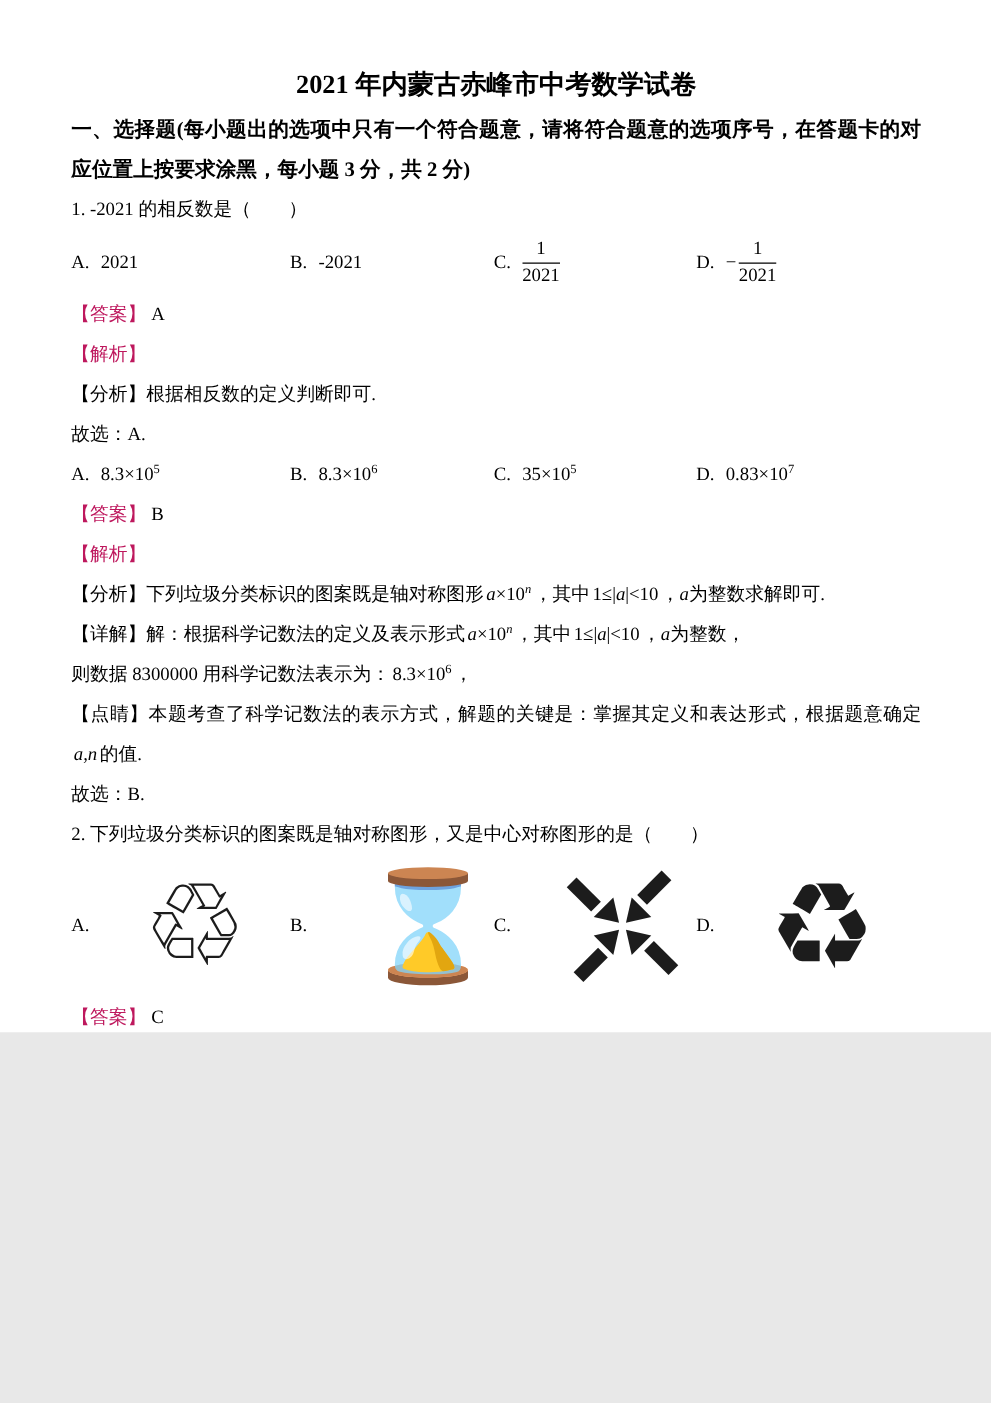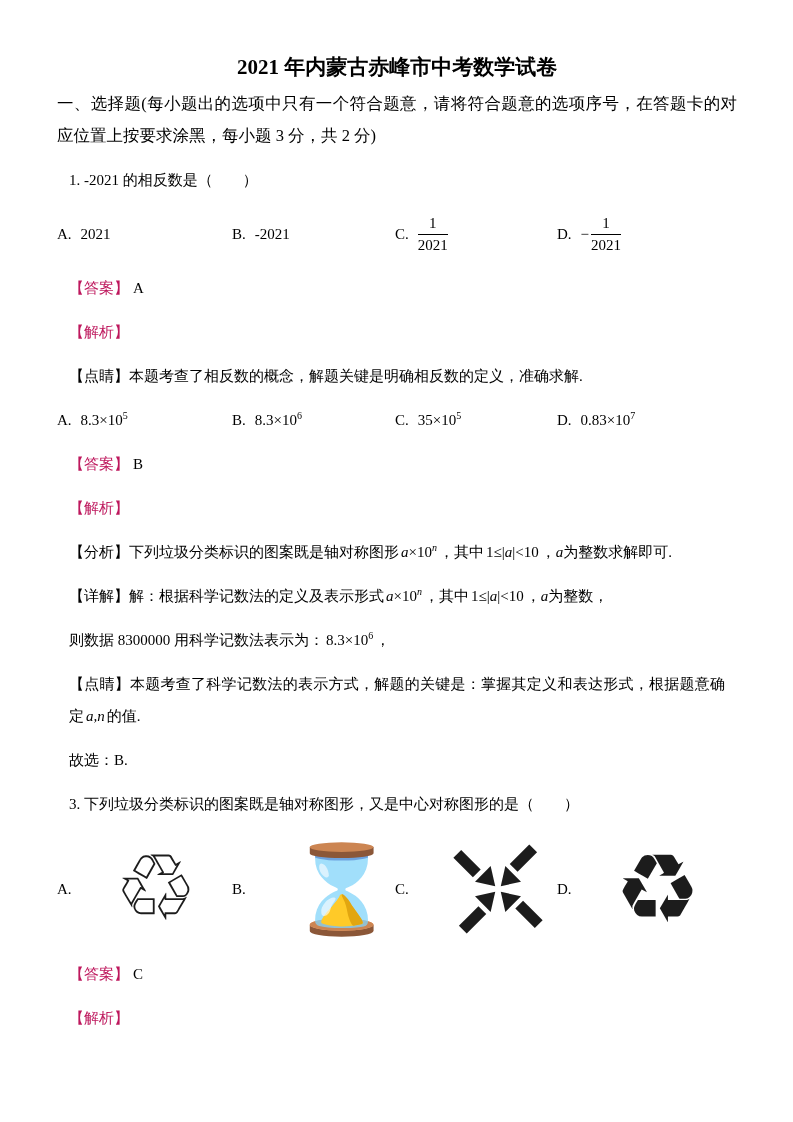--- a/index.html
+++ b/index.html
@@ -1,43 +1,43 @@
 <!DOCTYPE html>
 <html><head>
 <meta charset="utf-8">
 <style>
   * { box-sizing: border-box; }
   html,body { margin:0; padding:0; background:#e8e8e8; }
   .page {
-    width: 793px; height: 1122px;
+    width: 793px; height: 826px;
     margin: 0 auto;
     background: #ffffff;
     color: #000000;
     font-family: "Liberation Serif", serif;
     font-size: 15px;
     overflow: hidden;
     position: relative;
   }
   .content { padding: 52px 56px 0 57px; }
   .doc-title {
     margin: 0 0 6px 0;
     font-size: 21px;
     font-weight: bold;
     text-align: center;
     line-height: 30px;
   }
   .section-heading {
     margin: 0;
-    font-weight: normal;
+    font-weight: bold;
     font-size: 16.5px;
     line-height: 32px;
     text-align: justify;
   }
   p.line {
-    margin: 12px;
+    margin: 0;
     line-height: 32px;
     text-align: justify;
   }
   .blue { color: #be185d; }
   .ans-letter { margin-left: 4px; }
   .opts {
     display: grid;
     grid-template-columns: 175px 163px 162px 1fr;
     align-items: center;
     line-height: 32px;
@@ -102,21 +102,22 @@
         <span class="fsign">−</span>
         <span class="frac">
           <span class="num">1</span>
           <span class="den">2021</span>
         </span>
       </div>
     </div>
 
     <p class="line"><span class="blue">【答案】</span><span class="ans-letter">A</span></p>
     <p class="line"><span class="blue">【解析】</span></p>
-    <p class="line">【点睛】本题考查了相反数的概念，解题关键是明确相反数的定义，准确求解.</p>
+    <p class="line">【分析】根据相反数的定义判断即可.</p>
+    <p class="line">故选：A.</p>
 
 
     <div class="opts">
       <div class="opt">
         <span class="olabel">A.</span>
         <span><span>8.3×10</span><sup>5</sup></span>
       </div>
       <div class="opt">
         <span class="olabel">B.</span>
         <span><span>8.3×10</span><sup>6</sup></span>
@@ -137,21 +138,21 @@
     <p class="line"><span>【分析】下列垃圾分类标识的图案既是轴对称图形</span><span class="math"><i class="mv">a</i><span>×10</span><sup><i class="mv">n</i></sup></span><span>，其中</span><span class="math"><span>1≤|</span><i class="mv">a</i><span>|&lt;10</span></span><span>，</span><i class="mv">a</i><span>为整数求解即可.</span></p>
 
     <p class="line"><span>【详解】解：根据科学记数法的定义及表示形式</span><span class="math"><i class="mv">a</i><span>×10</span><sup><i class="mv">n</i></sup></span><span>，其中</span><span class="math"><span>1≤|</span><i class="mv">a</i><span>|&lt;10</span></span><span>，</span><i class="mv">a</i><span>为整数，</span></p>
 
     <p class="line"><span>则数据 8300000 用科学记数法表示为：</span><span class="math"><span>8.3×10</span><sup>6</sup></span><span>，</span></p>
 
     <p class="line"><span>【点睛】本题考查了科学记数法的表示方式，解题的关键是：掌握其定义和表达形式，根据题意确定</span><span class="math"><i class="mv">a,n</i></span><span>的值.</span></p>
 
     <p class="line">故选：B.</p>
 
-    <p class="line">3. 下列垃圾分类标识的图案既是轴对称图形，又是中心对称图形的是（　　）</p>
+    <p class="line">2. 下列垃圾分类标识的图案既是轴对称图形，又是中心对称图形的是（　　）</p>
 
     <div class="opts opts-icons">
       <div class="opt">
         <span class="olabel">A.</span>
         <span class="icon-glyph g-a">♲</span>
       </div>
       <div class="opt">
         <span class="olabel">B.</span>
         <span class="icon-glyph g-b">⌛</span>
       </div>

